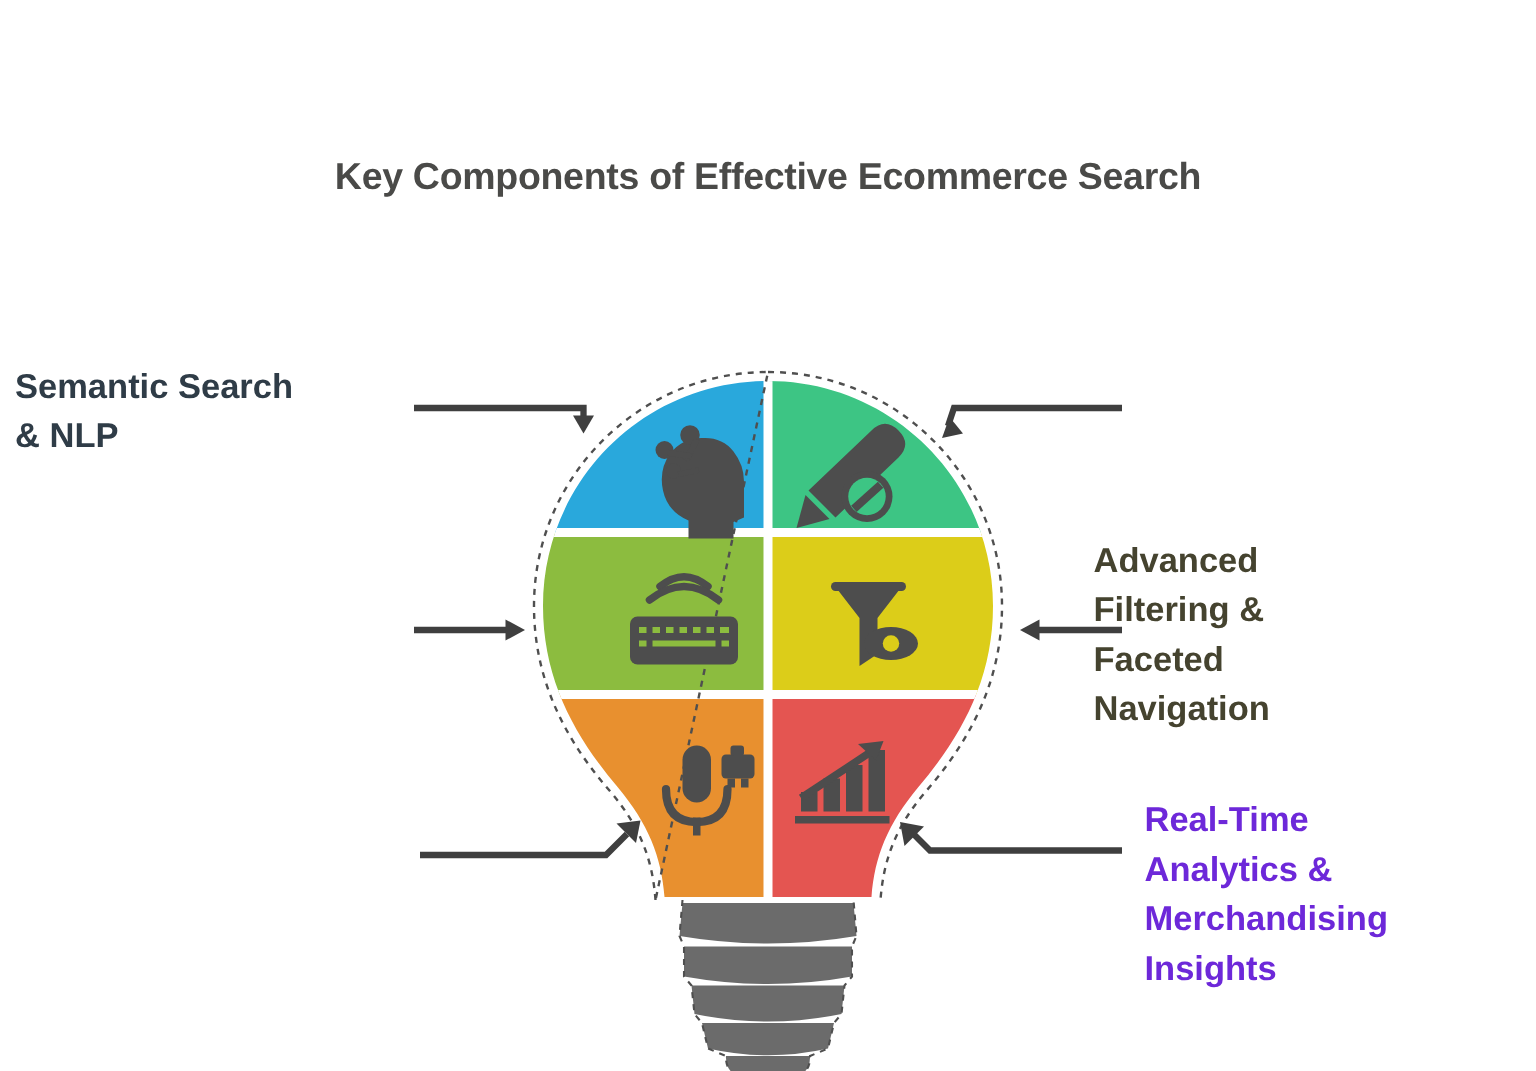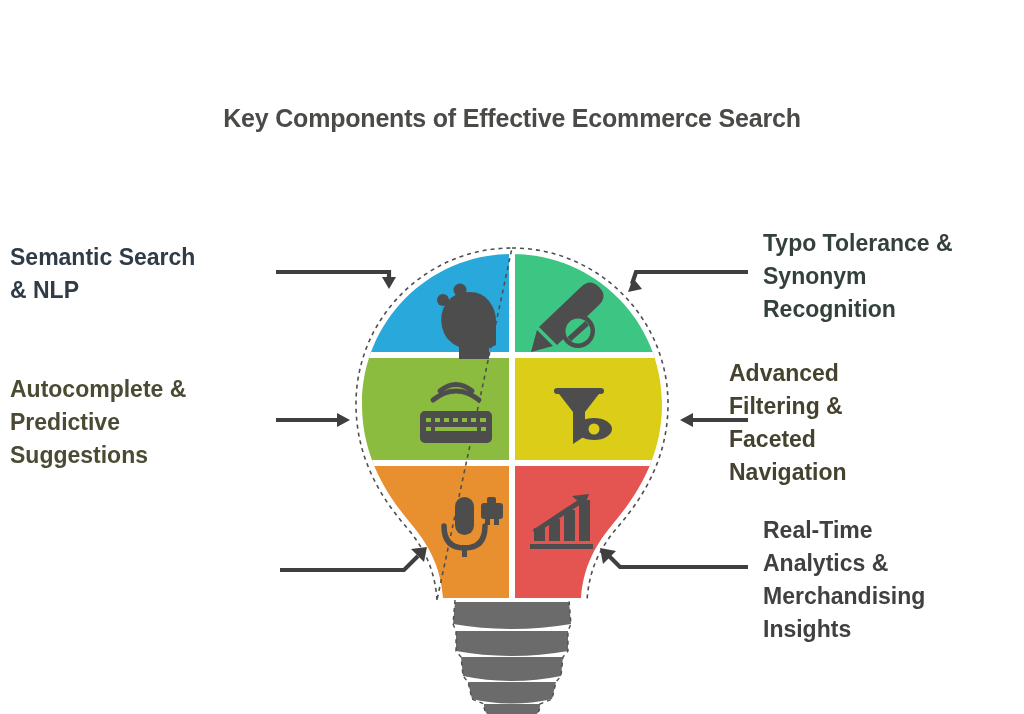--- a/index.html
+++ b/index.html
@@ -42,49 +42,43 @@
   }
   .label.left  { text-align: left; }
   .label.right { text-align: left;  }
 
   #label-semantic     { left: 10px;  top: 199px; width: 252px; color: #2f3c47; }
   #label-autocomplete { left: 10px;  top: 331px; width: 252px; color: #4b4a33; }
   #label-visual       { left: 10px;  top: 497px; width: 252px; color: #473b32; }
 
   #label-typo         { left: 763px; top: 185px; width: 250px; color: #33413a; }
   #label-advanced     { left: 729px; top: 315px; width: 250px; color: #45432f; }
-  #label-realtime     { left: 763px; top: 472px; width: 250px; color: #404040; }
+  #label-realtime     { left: 763px; top: 488px; width: 250px; color: #6d28d9; }
 
   
   #art {
     position: absolute;
     left: 0;
     top: 0;
     width: 1024px;
     height: 714px;
   }
 </style>
 </head>
 <body>
 
 <div id="canvas">
 
   <div id="title">Key Components of Effective Ecommerce Search</div>
 
   <div class="label left" id="label-semantic">Semantic Search
 &amp; NLP</div>
 
-  <div class="label left" id="label-autocomplete">Autocomplete &amp;
-Predictive
-Suggestions</div>
-
-
-  <div class="label right" id="label-typo">Typo Tolerance &amp;
-Synonym
-Recognition</div>
+
+
 
   <div class="label right" id="label-advanced">Advanced
 Filtering &amp;
 Faceted
 Navigation</div>
 
   <div class="label right" id="label-realtime">Real-Time
 Analytics &amp;
 Merchandising
 Insights</div>

